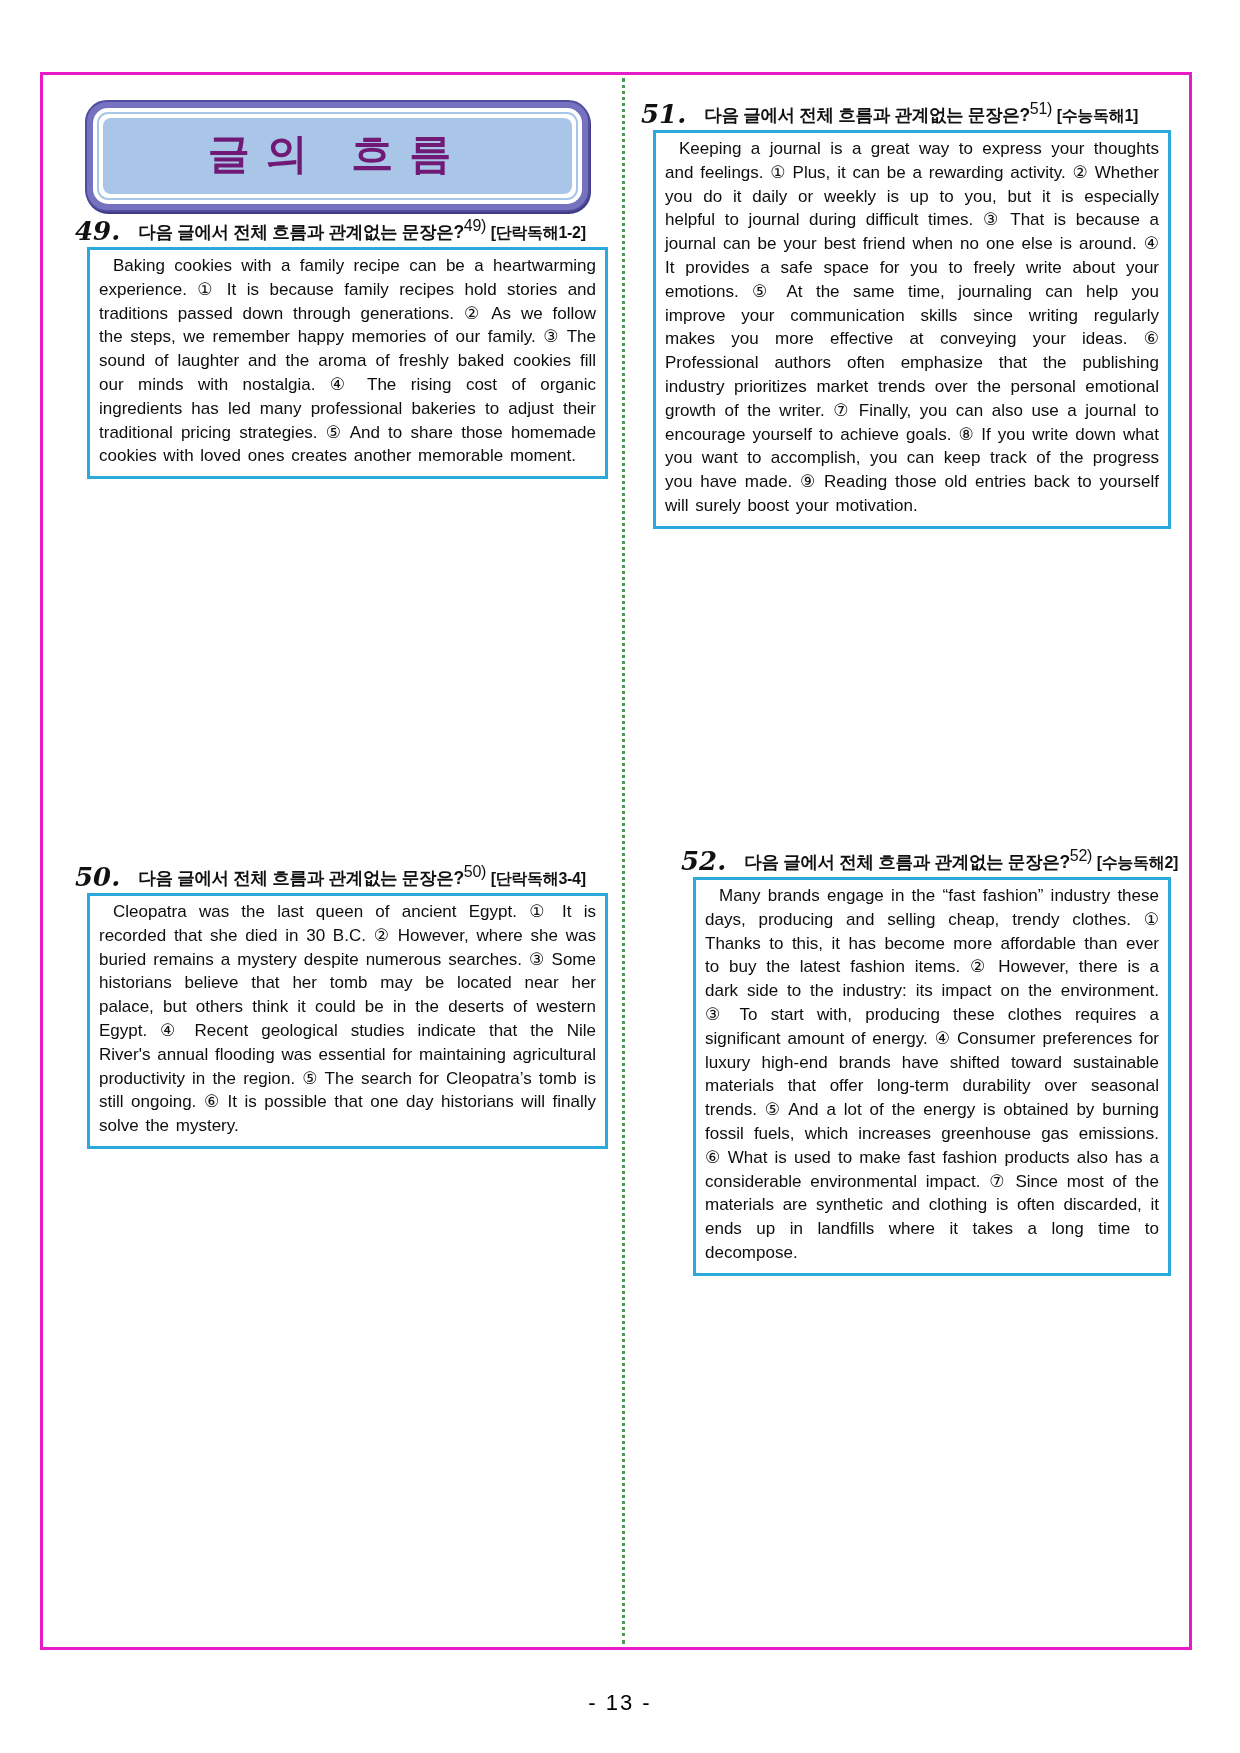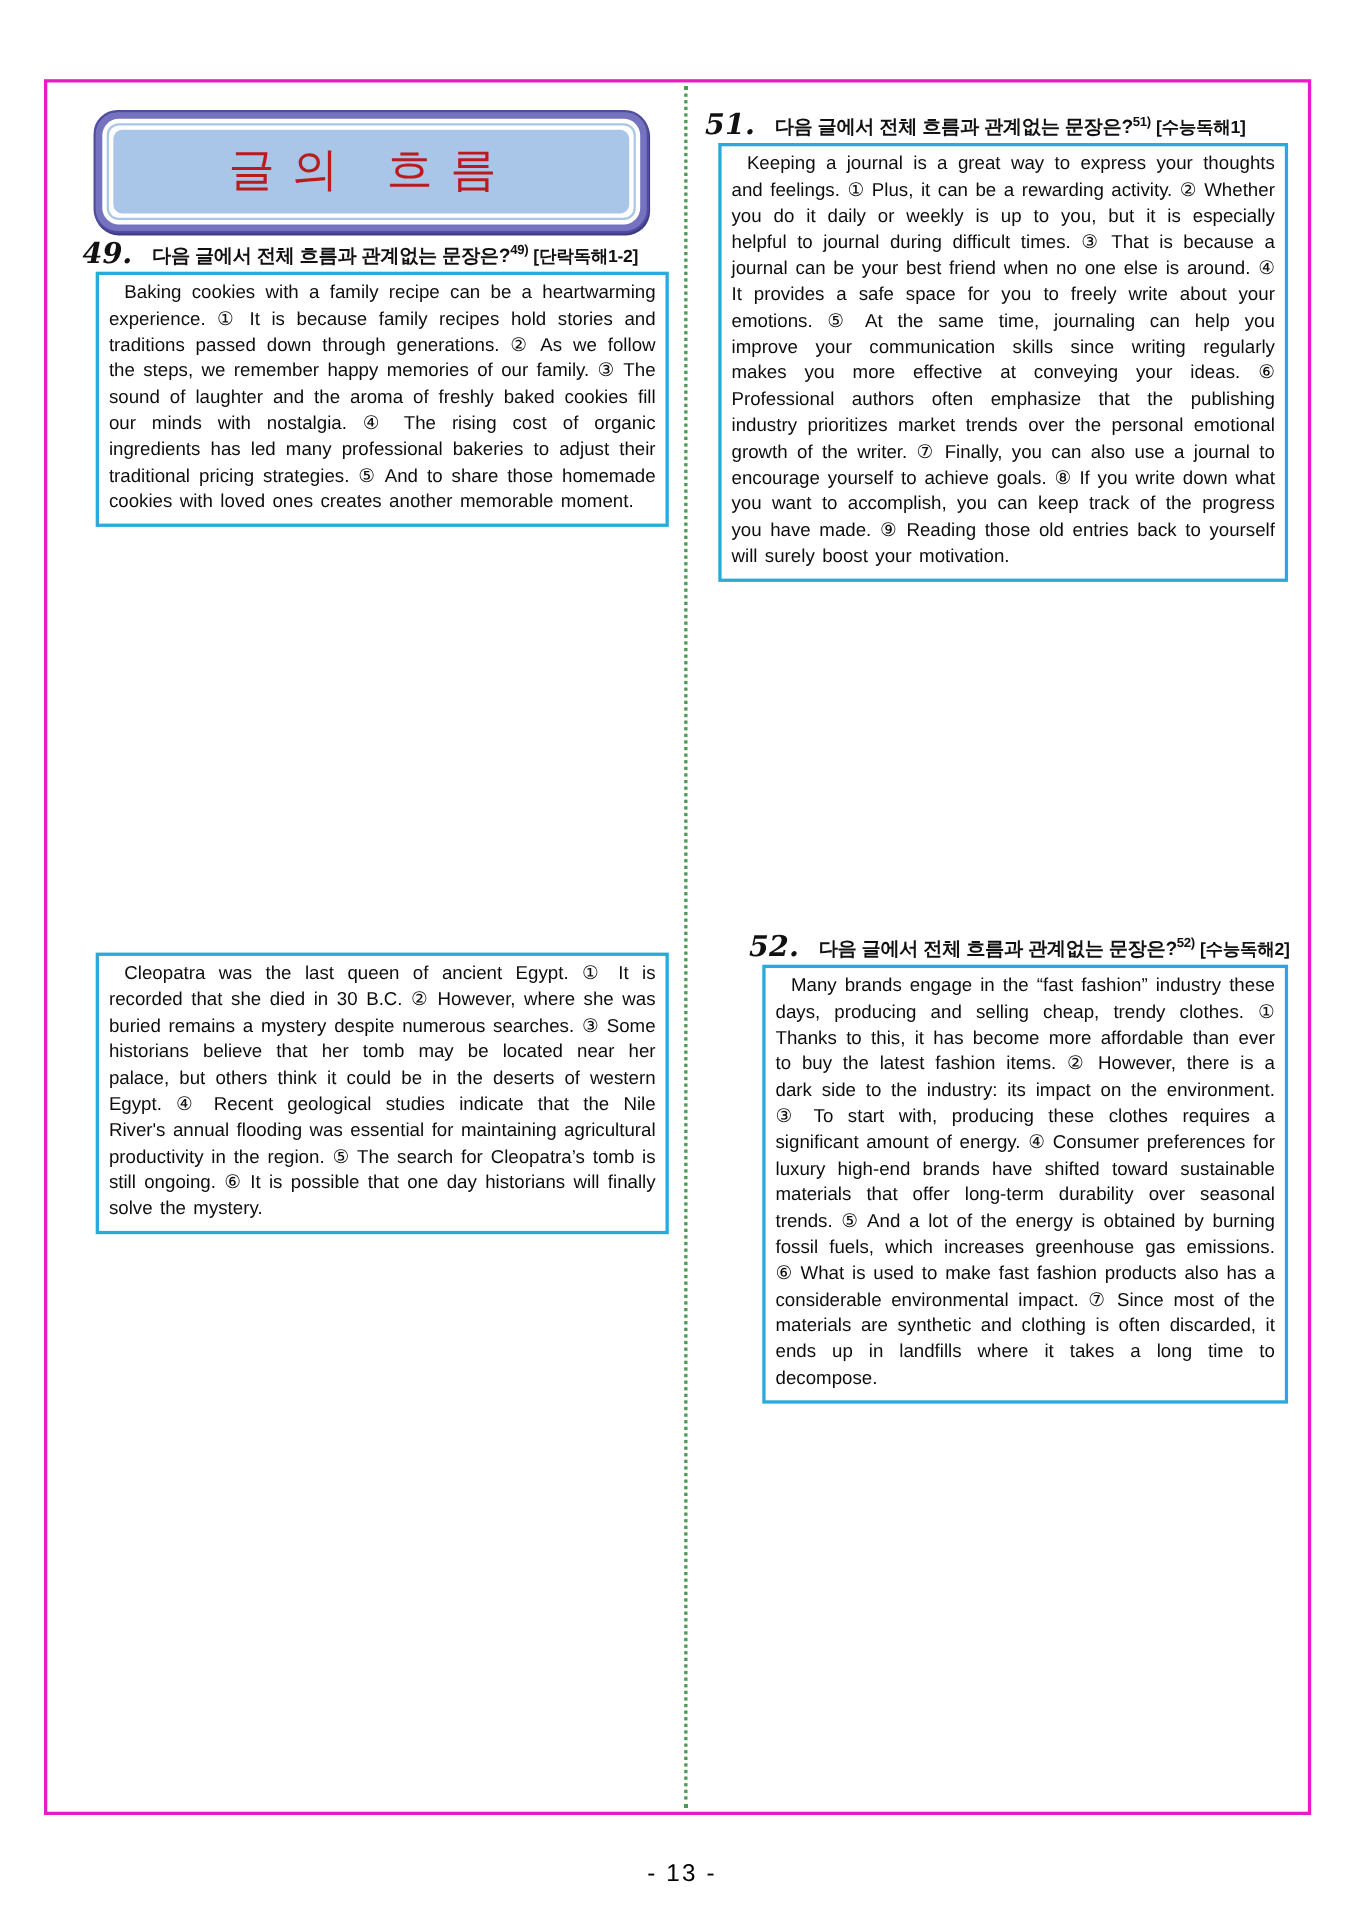--- a/index.html
+++ b/index.html
@@ -60,23 +60,23 @@
     padding: 4px;
   }
   .title-fill {
     background: #a9c5e7;
     border-radius: 8px;
     text-align: center;
     padding: 8px 0 12px 0;
   }
   .title-text {
     font-size: 42px;
-    font-weight: 400;
+    font-weight: 700;
     letter-spacing: 16px;
-    color: #b91c1c;
+    color: #701a75;
   }
 
   
   .qblock {
     position: absolute;
     width: 533px;
     box-sizing: border-box;
   }
   #q49 { left: 75px;  top: 220px; }
   #q50 { left: 75px;  top: 866px; }
@@ -97,22 +97,22 @@
     font-size: 26px;
     line-height: 0.85;
   }
   .q-text {
     font-size: 17.5px;
     font-weight: bold;
     letter-spacing: -0.3px;
     line-height: 1.1;
   }
   .q-foot {
-    font-size: 12px;
-    font-weight: bold;
+    font-size: 16px;
+    font-weight: normal;
     vertical-align: super;
     line-height: 0;
   }
   .q-src {
     font-size: 16px;
     font-weight: bold;
   }
 
   .p-box {
     border: 3px solid #2aa9da;
@@ -163,20 +163,24 @@
   <div class="q-head">
     <span class="q-num">49.</span>
     <span class="q-text"><span>다음 글에서 전체 흐름과 관계없는 문장은?</span><sup class="q-foot">49)</sup> <span class="q-src">[단락독해1-2]</span></span>
   </div>
   <div class="p-box">
     <p class="p-text">Baking cookies with a family recipe can be a heartwarming experience. ① It is because family recipes hold stories and traditions passed down through generations. ② As we follow the steps, we remember happy memories of our family. ③ The sound of laughter and the aroma of freshly baked cookies fill our minds with nostalgia. ④ The rising cost of organic ingredients has led many professional bakeries to adjust their traditional pricing strategies. ⑤ And to share those homemade cookies with loved ones creates another memorable moment.</p>
   </div>
 </div>
 
 <div class="qblock" id="q50">
+  <div class="q-head">
+    <span class="q-num">50.</span>
+    <span class="q-text"><span>다음 글에서 전체 흐름과 관계없는 문장은?</span><sup class="q-foot">50)</sup> <span class="q-src">[단락독해3-4]</span></span>
+  </div>
   <div class="p-box">
     <p class="p-text">Cleopatra was the last queen of ancient Egypt. ① It is recorded that she died in 30 B.C. ② However, where she was buried remains a mystery despite numerous searches. ③ Some historians believe that her tomb may be located near her palace, but others think it could be in the deserts of western Egypt. ④ Recent geological studies indicate that the Nile River's annual flooding was essential for maintaining agricultural productivity in the region. ⑤ The search for Cleopatra’s tomb is still ongoing. ⑥ It is possible that one day historians will finally solve the mystery.</p>
   </div>
 </div>
 
 <div class="qblock" id="q51">
   <div class="q-head">
     <span class="q-num">51.</span>
     <span class="q-text"><span>다음 글에서 전체 흐름과 관계없는 문장은?</span><sup class="q-foot">51)</sup> <span class="q-src">[수능독해1]</span></span>
   </div>

